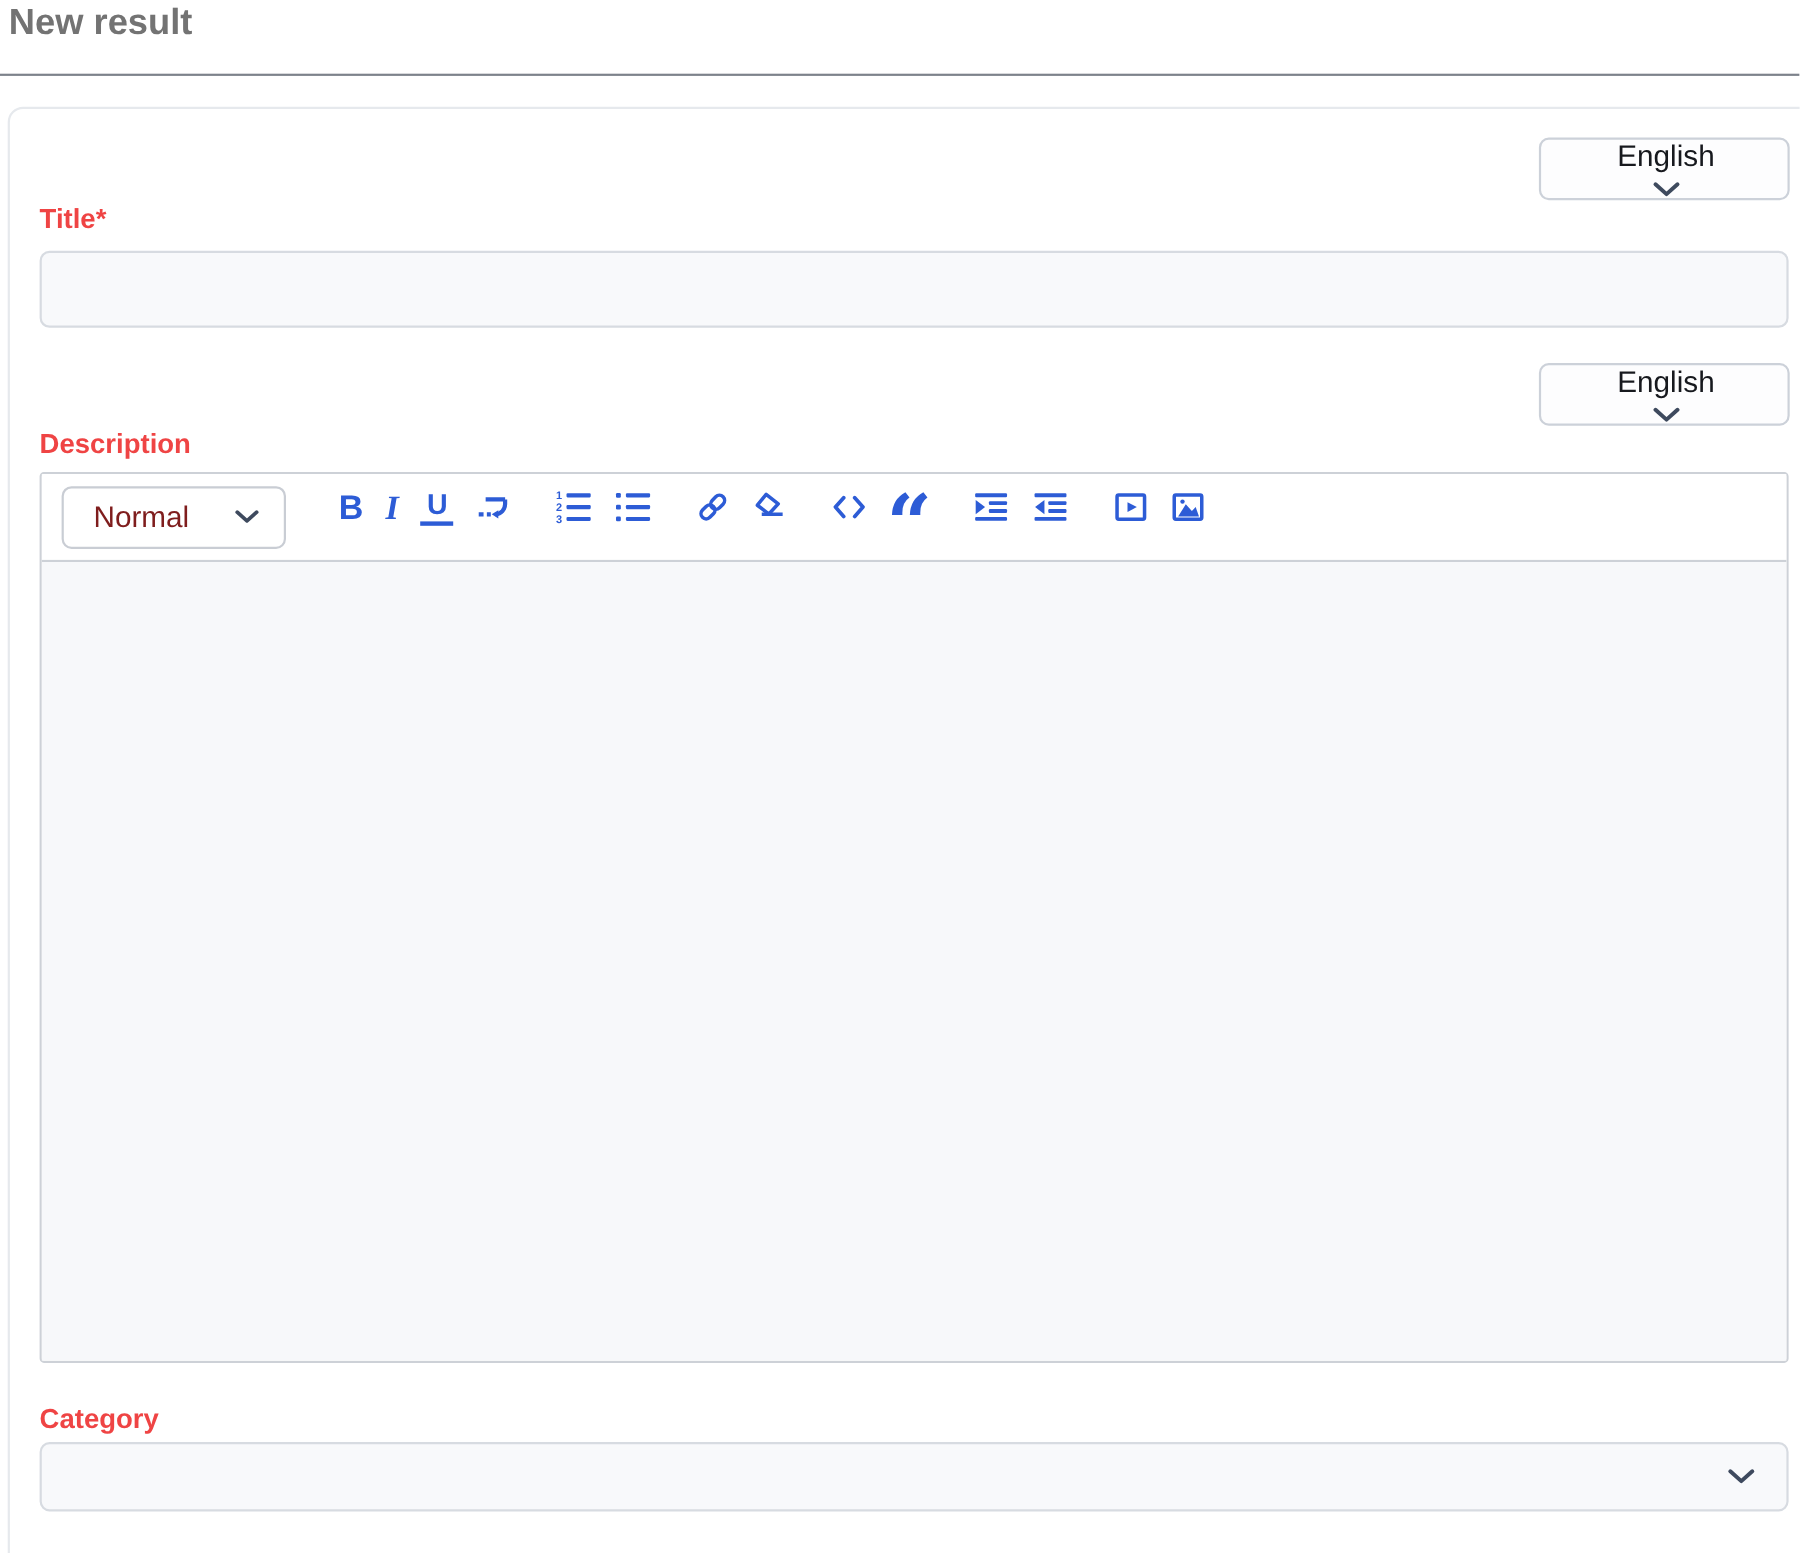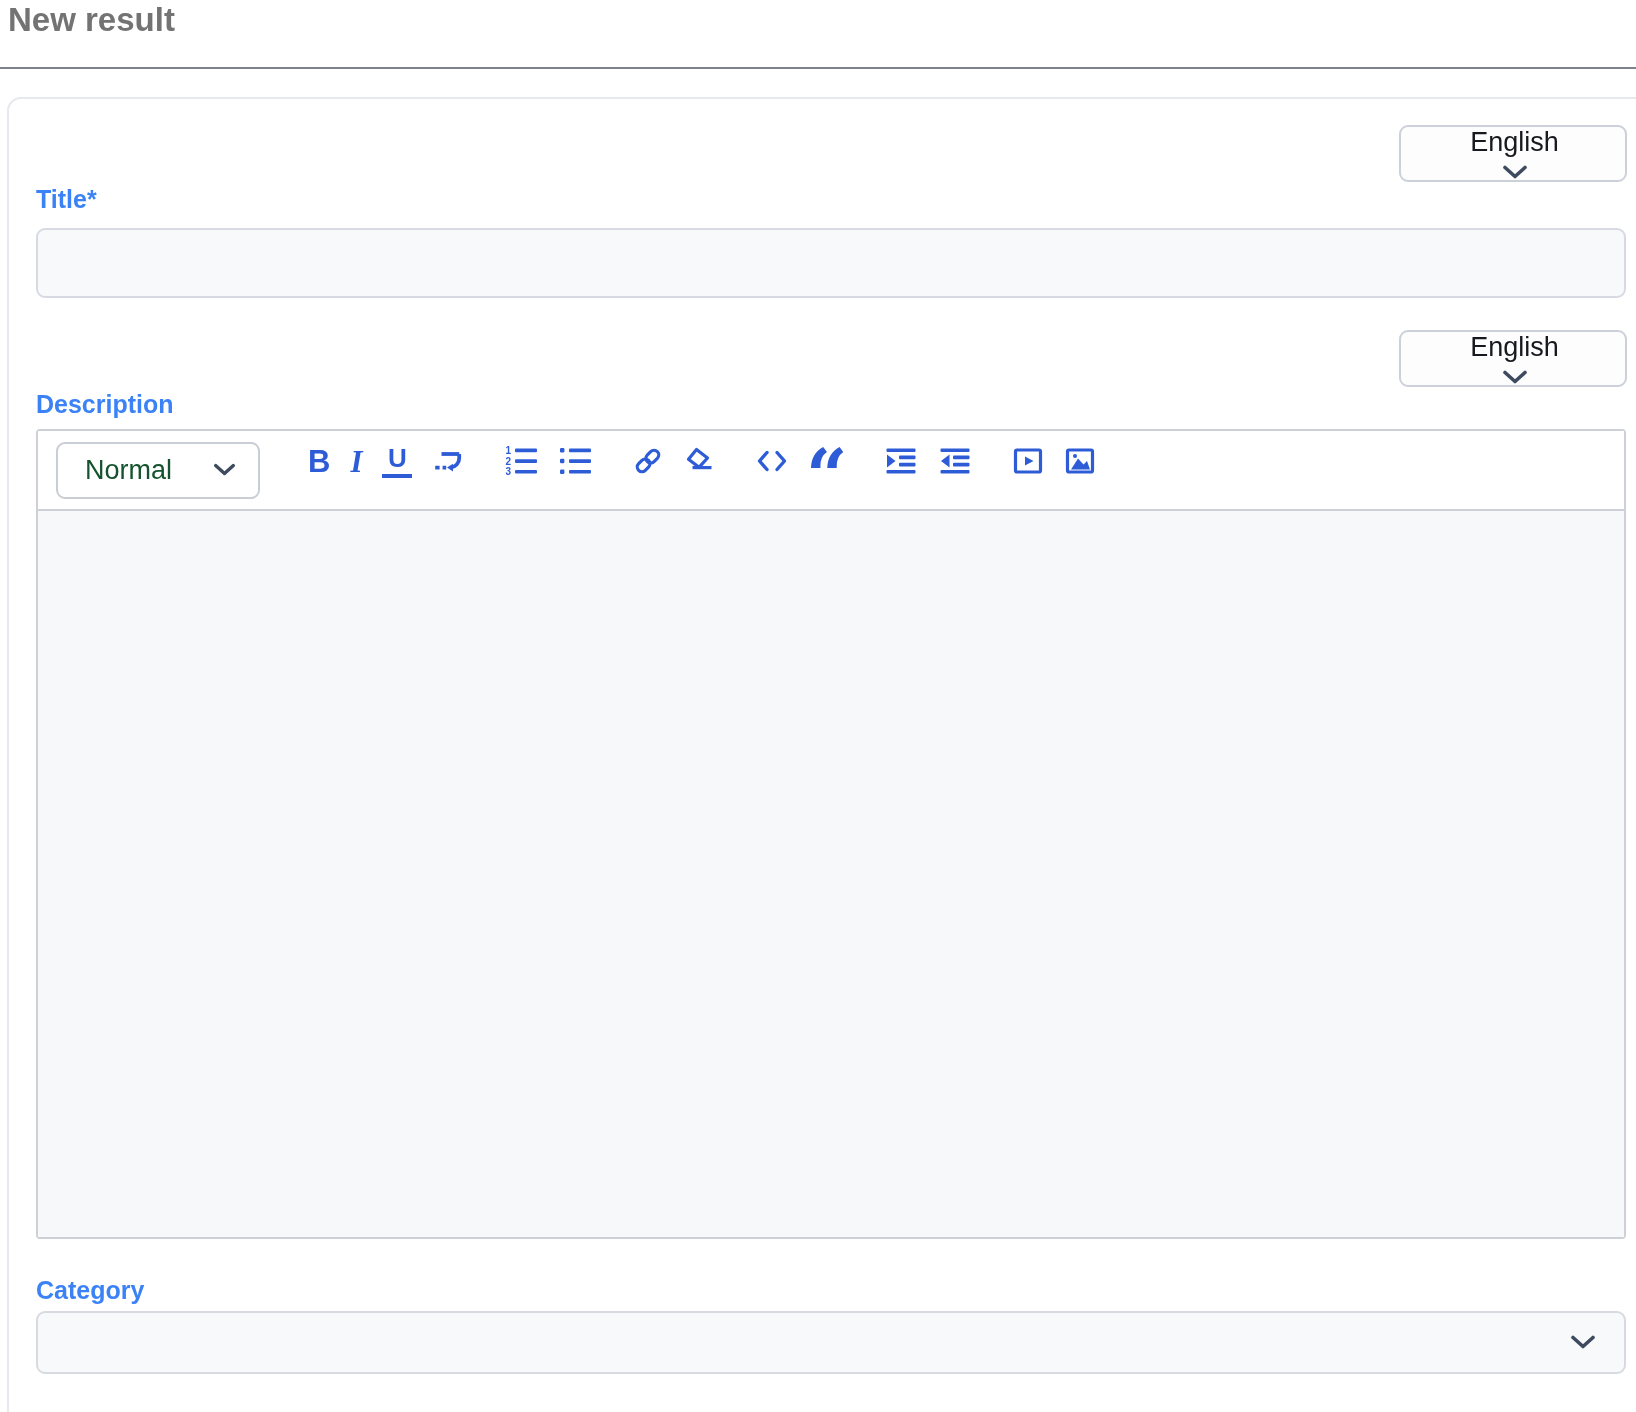--- a/index.html
+++ b/index.html
@@ -48,21 +48,21 @@
     font-size: 27px;
     color: #17191e;
     cursor: pointer;
     flex-direction: column;
   }
   .field-label {
     margin-top: 2px;
     font-size: 25px;
     line-height: 30px;
     font-weight: 700;
-    color: #3b82f6;
+    color: #ef4444;
   }
   .text-input {
     display: block;
     margin-top: 14px;
     width: 1590px;
     height: 70px;
     border: 2px solid #d7dbe1;
     border-radius: 9px;
     background: #f8f9fb;
     font-size: 27px;
@@ -89,21 +89,21 @@
     width: 204px;
     height: 57px;
     border: 2px solid #c9cdd4;
     border-radius: 9px;
     background: #fff;
     display: flex;
     align-items: center;
     justify-content: space-between;
     padding: 0 22px 0 27px;
     font-size: 27px;
-    color: #14532d;
+    color: #7f1d1d;
     cursor: pointer;
   }
   .tb-groups {
     display: flex;
     gap: 40px;
     align-items: center;
     margin-left: 48px;
     transform: translateY(-9px);
   }
   .tb-group { display: flex; gap: 20px; align-items: center; }

